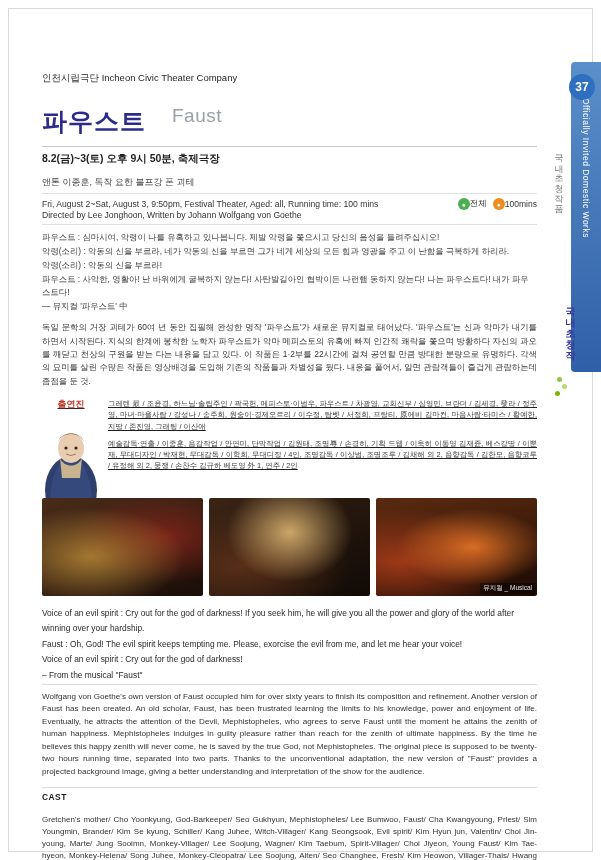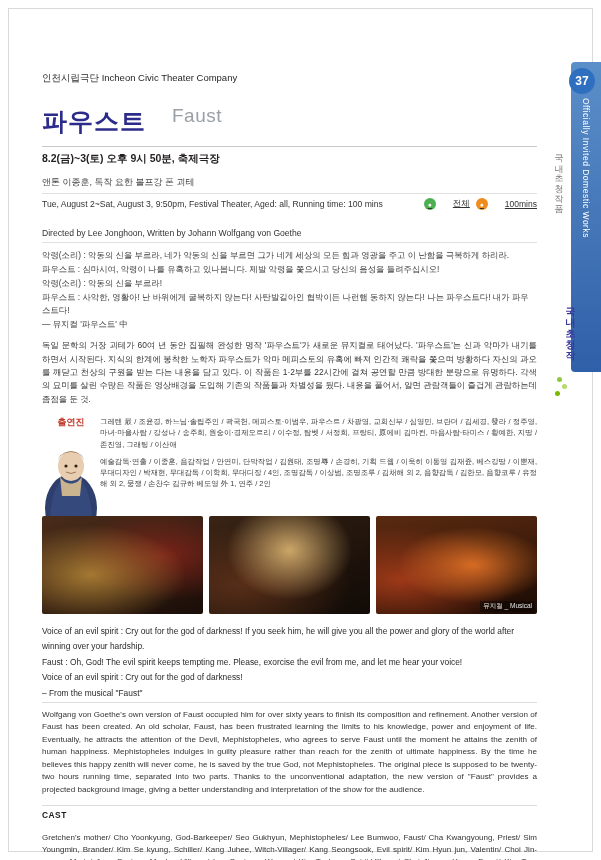--- a/index.html
+++ b/index.html
@@ -41,21 +41,21 @@
     top: 36px; left: 50%;
     transform: translateX(-50%);
     writing-mode: vertical-rl;
     color: #ffffff;
     font-size: 8.5px;
     letter-spacing: 0.5px;
     white-space: nowrap;
   }
   .page-number-badge {
     position: absolute;
-    right: 6px; top: 68px;
+    right: 6px; top: 74px;
     width: 26px; height: 26px;
     border-radius: 50%;
     background: #2f6fc0;
     color: #ffffff;
     font-size: 12px;
     font-weight: bold;
     display: flex;
     align-items: center;
     justify-content: center;
   }
@@ -145,41 +145,40 @@
     display: flex;
     align-items: center;
     font-size: 8.6px;
     color: #333;
     gap: 6px;
   }
   .sched-eng-row .grow { flex: 1; }
   .badge-pill {
     display: inline-flex;
     align-items: center;
-    gap: 17px;
+    gap: 0;
     font-size: 8.5px;
     color: #333;
-    text-decoration: underline;
   }
   .badge-circle {
     width: 12px; height: 12px;
     border-radius: 50%;
     display: inline-flex;
     align-items: center;
     justify-content: center;
     color: #fff;
     font-size: 6.5px;
   }
   .badge-green { background: #4caf50; }
   .badge-orange { background: #f08c1e; }
 
   .credit-eng {
     font-size: 8.6px;
     color: #333;
-    margin-top: 18px;
+    margin-top: 0;
   }
 
   
   .kor-script {
     font-size: 8.4px;
     line-height: 1.55;
     color: #3a3a3a;
     margin-top: 6px;
   }
   .kor-script p { margin: 0 0 1px; }
@@ -189,23 +188,24 @@
     line-height: 1.6;
     color: #333;
     margin-top: 8px;
     text-align: justify;
   }
 
   
   .cast-block {
     display: flex;
     margin-top: 10px;
-    gap: 0;
+    gap: 8px;
     position: relative;
     min-height: 92px;
+    text-decoration: underline;
   }
   .cast-left {
     width: 58px;
     flex: 0 0 58px;
     text-align: center;
   }
   .cast-heading {
     color: #c0392b;
     font-size: 9px;
     font-weight: bold;
@@ -339,38 +339,38 @@
     </div>
 
     <hr class="rule">
 
     <div class="sched-kor">8.2(금)~3(토) 오후 9시 50분, 축제극장</div>
     <div class="venue-kor">앤톤 이종훈, 독작 요한 볼프강 폰 괴테</div>
 
     <hr class="rule-thin">
 
     <div class="sched-eng-row">
-      <span class="grow">Tue, August 2~Sat, August 3, 9:50pm, Festival Theater, Aged: all, Running time: 100 mins</span>
+      <span class="grow">Fri, August 2~Sat, August 3, 9:50pm, Festival Theater, Aged: all, Running time: 100 mins</span>
       <span class="badge-pill">
         <span class="badge-circle badge-green">●</span>
         <span>전체</span>
       </span>
       <span class="badge-pill">
         <span class="badge-circle badge-orange">●</span>
         <span>100mins</span>
       </span>
     </div>
 
     <div class="credit-eng">Directed by Lee Jonghoon, Written by Johann Wolfgang von Goethe</div>
 
     <hr class="rule-thin">
 
     <div class="kor-script">
+      <p>파우스트 : 심마시여, 악령이 나를 유혹하고 있나봅니다. 제발 악령을 쫓으시고 당신의 음성을 들려주십시오!</p>
       <p>악령(소리) : 악동의 신을 부르라, 네가 악동의 신을 부르면 그가 네게 세상의 모든 힘과 영광을 주고 이 난함을 극복하게 하리라.</p>
-      <p>파우스트 : 심마시여, 악령이 나를 유혹하고 있나봅니다. 제발 악령을 쫓으시고 당신의 음성을 들려주십시오!</p>
       <p>악령(소리) : 악동의 신을 부르라!</p>
       <p>파우스트 : 사악한, 영활아! 난 바위에게 굴복하지 않는다! 사탄발길아인 협박이든 나런햄 동하지 않는다! 나는 파우스트다! 내가 파우스트다!</p>
       <p>— 뮤지컬 '파우스트' 中</p>
     </div>
 
     <div class="kor-body">독일 문학의 거장 괴테가 60여 년 동안 집필해 완성한 명작 '파우스트'가 새로운 뮤지컬로 태어났다. '파우스트'는 신과 악마가 내기를 하면서 시작된다. 지식의 한계에 봉착한 노학자 파우스트가 악마 메피스토의 유혹에 빠져 인간적 쾌락을 쫓으며 방황하다 자신의 과오를 깨닫고 천상의 구원을 받는 다는 내용을 담고 있다. 이 작품은 1·2부를 22시간에 걸쳐 공연할 만큼 방대한 분량으로 유명하다. 각색의 묘미를 살린 수많은 작품은 영상배경을 도입해 기존의 작품들과 차별성을 뒀다. 내용을 풀어서, 알면 관람객들이 즐겁게 관람하는데 좀점을 둔 것.</div>
 
     <div class="cast-block">
       <div class="cast-left">
         <div class="cast-heading">출연진</div>

